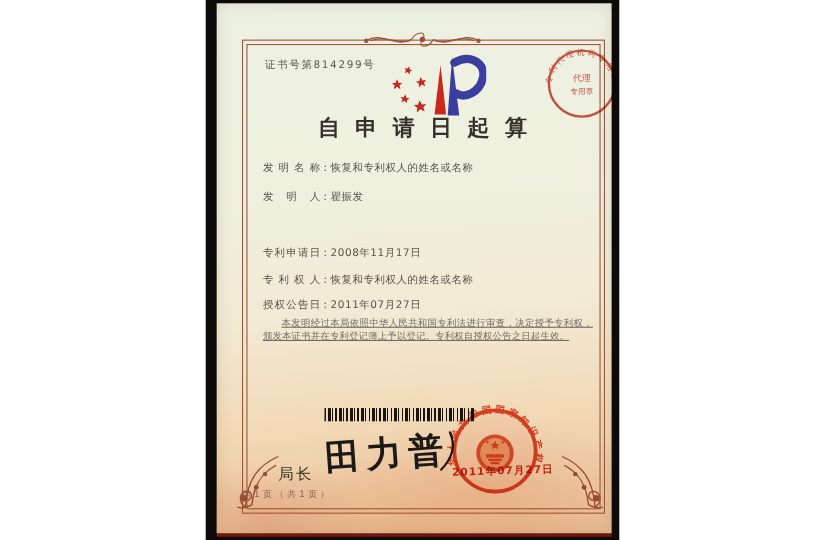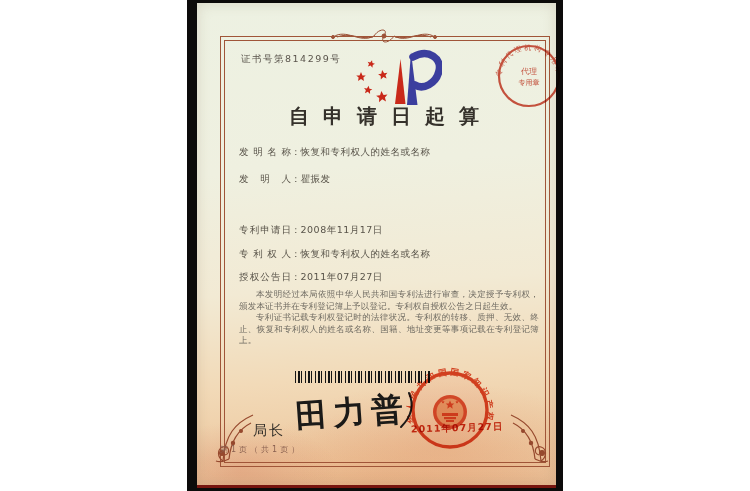--- a/index.html
+++ b/index.html
@@ -41,21 +41,21 @@
   .frow{position:absolute;left:42px;font-size:9.5px;color:#585349;white-space:nowrap;}
   .flabel{display:inline-block;width:52px;text-align:justify;text-align-last:justify;vertical-align:top;}
   .fcolon{display:inline-block;}
   .fvalue{display:inline-block;letter-spacing:.5px;}
   .r0{top:143px}.r1{top:170px}.r2{top:196px}.r3{top:221px}.r4{top:245px}.r5{top:268px}
   .paras{
     position:absolute;left:42px;top:286px;width:300px;
     font-size:8.5px;line-height:11.5px;color:#6f6b62;letter-spacing:.2px;
     text-align:justify;
   }
-  .paras p{margin:0;text-indent:2em;}
+  .paras p{margin:0;text-indent:2em;text-decoration:underline;}
   .barcode{
     position:absolute;left:98px;top:368px;width:136px;height:12px;
     background:repeating-linear-gradient(90deg,
       #161514 0 1px, transparent 1px 3px,
       #161514 3px 5.5px, transparent 5.5px 6.5px,
       #161514 6.5px 7.5px, transparent 7.5px 10px);
   }
   .director{
     position:absolute;left:56px;top:404px;font-size:14px;color:#34302a;letter-spacing:2px;margin-top:15px;
   }
@@ -165,21 +165,20 @@
       <div class="frow r4">
         <span class="flabel">专利权人</span><span class="fcolon">：</span><span class="fvalue">恢复和专利权人的姓名或名称</span>
       </div>
       <div class="frow r5">
         <span class="flabel">授权公告日</span><span class="fcolon">：</span><span class="fvalue">2011年07月27日</span>
       </div>
     </div>
 
     <div class="paras">
       <p>本发明经过本局依照中华人民共和国专利法进行审查，决定授予专利权，颁发本证书并在专利登记簿上予以登记。专利权自授权公告之日起生效。</p>
-      <p>专利证书记载专利权登记时的法律状况。专利权的转移、质押、无效、终止、恢复和专利权人的姓名或名称、国籍、地址变更等事项记载在专利登记簿上。</p>
     </div>
 
     <div class="barcode"></div>
 
     <div class="director">局长</div>
     <svg class="signature" width="160" height="56" viewBox="0 0 160 56">
       <text x="22" y="40" font-size="32" fill="#1b1a18" letter-spacing="6" transform="rotate(-4 80 28)" style="font-weight:bold">田力普</text>
       <path d="M128,44 q16,-16 8,-34" stroke="#1b1a18" stroke-width="2" fill="none" stroke-linecap="round"></path>
     </svg>
 

